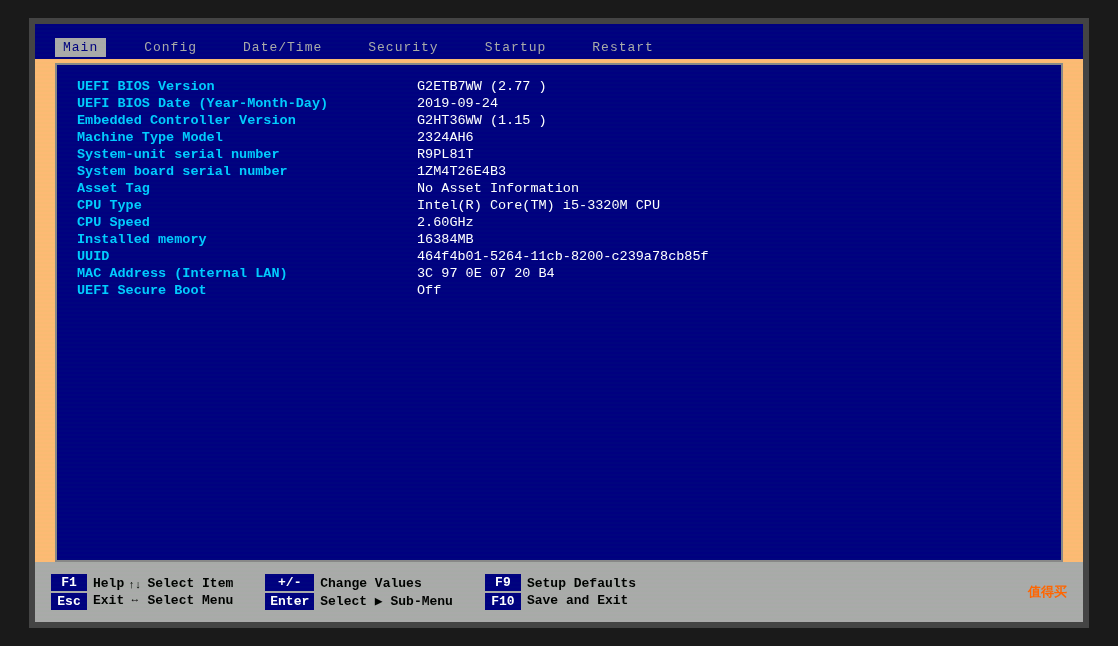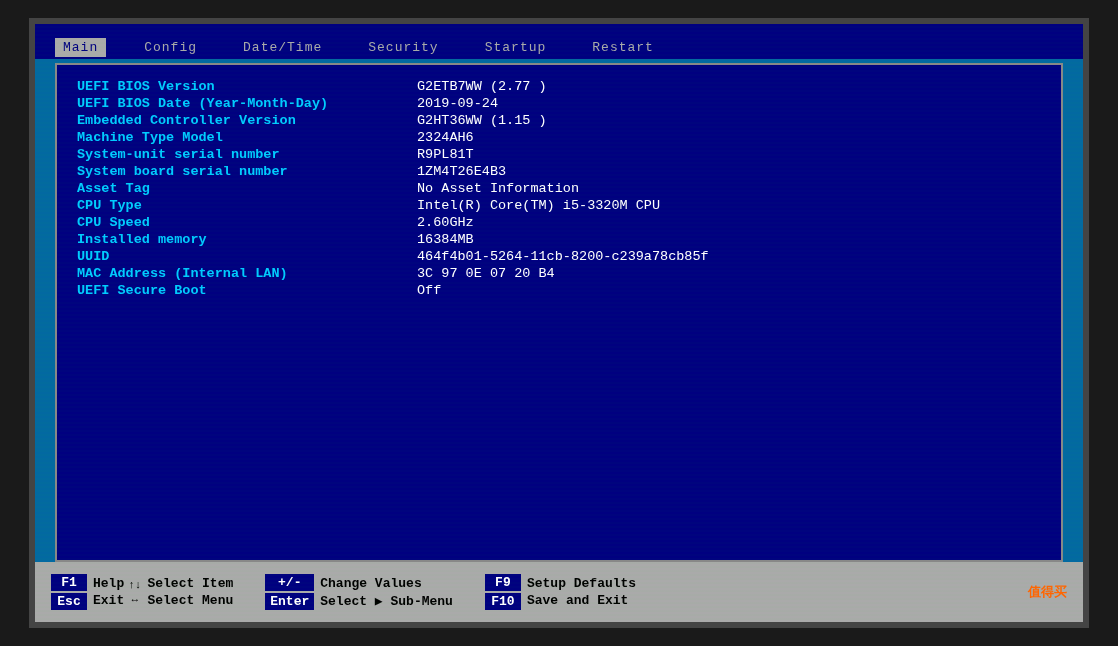--- a/index.html
+++ b/index.html
@@ -10,21 +10,21 @@
       font-family: 'Courier New', Courier, monospace;
       overflow: hidden;
       display: flex;
       align-items: center;
       justify-content: center;
     }
 
     .outer-border {
       width: 1060px;
       height: 610px;
-      background: #0369a1;
+      background: #fdba74;
       border: 6px solid #444;
       position: relative;
       display: flex;
       flex-direction: column;
     }
 
     
     .outer-border::after {
       content: '';
       position: absolute;

